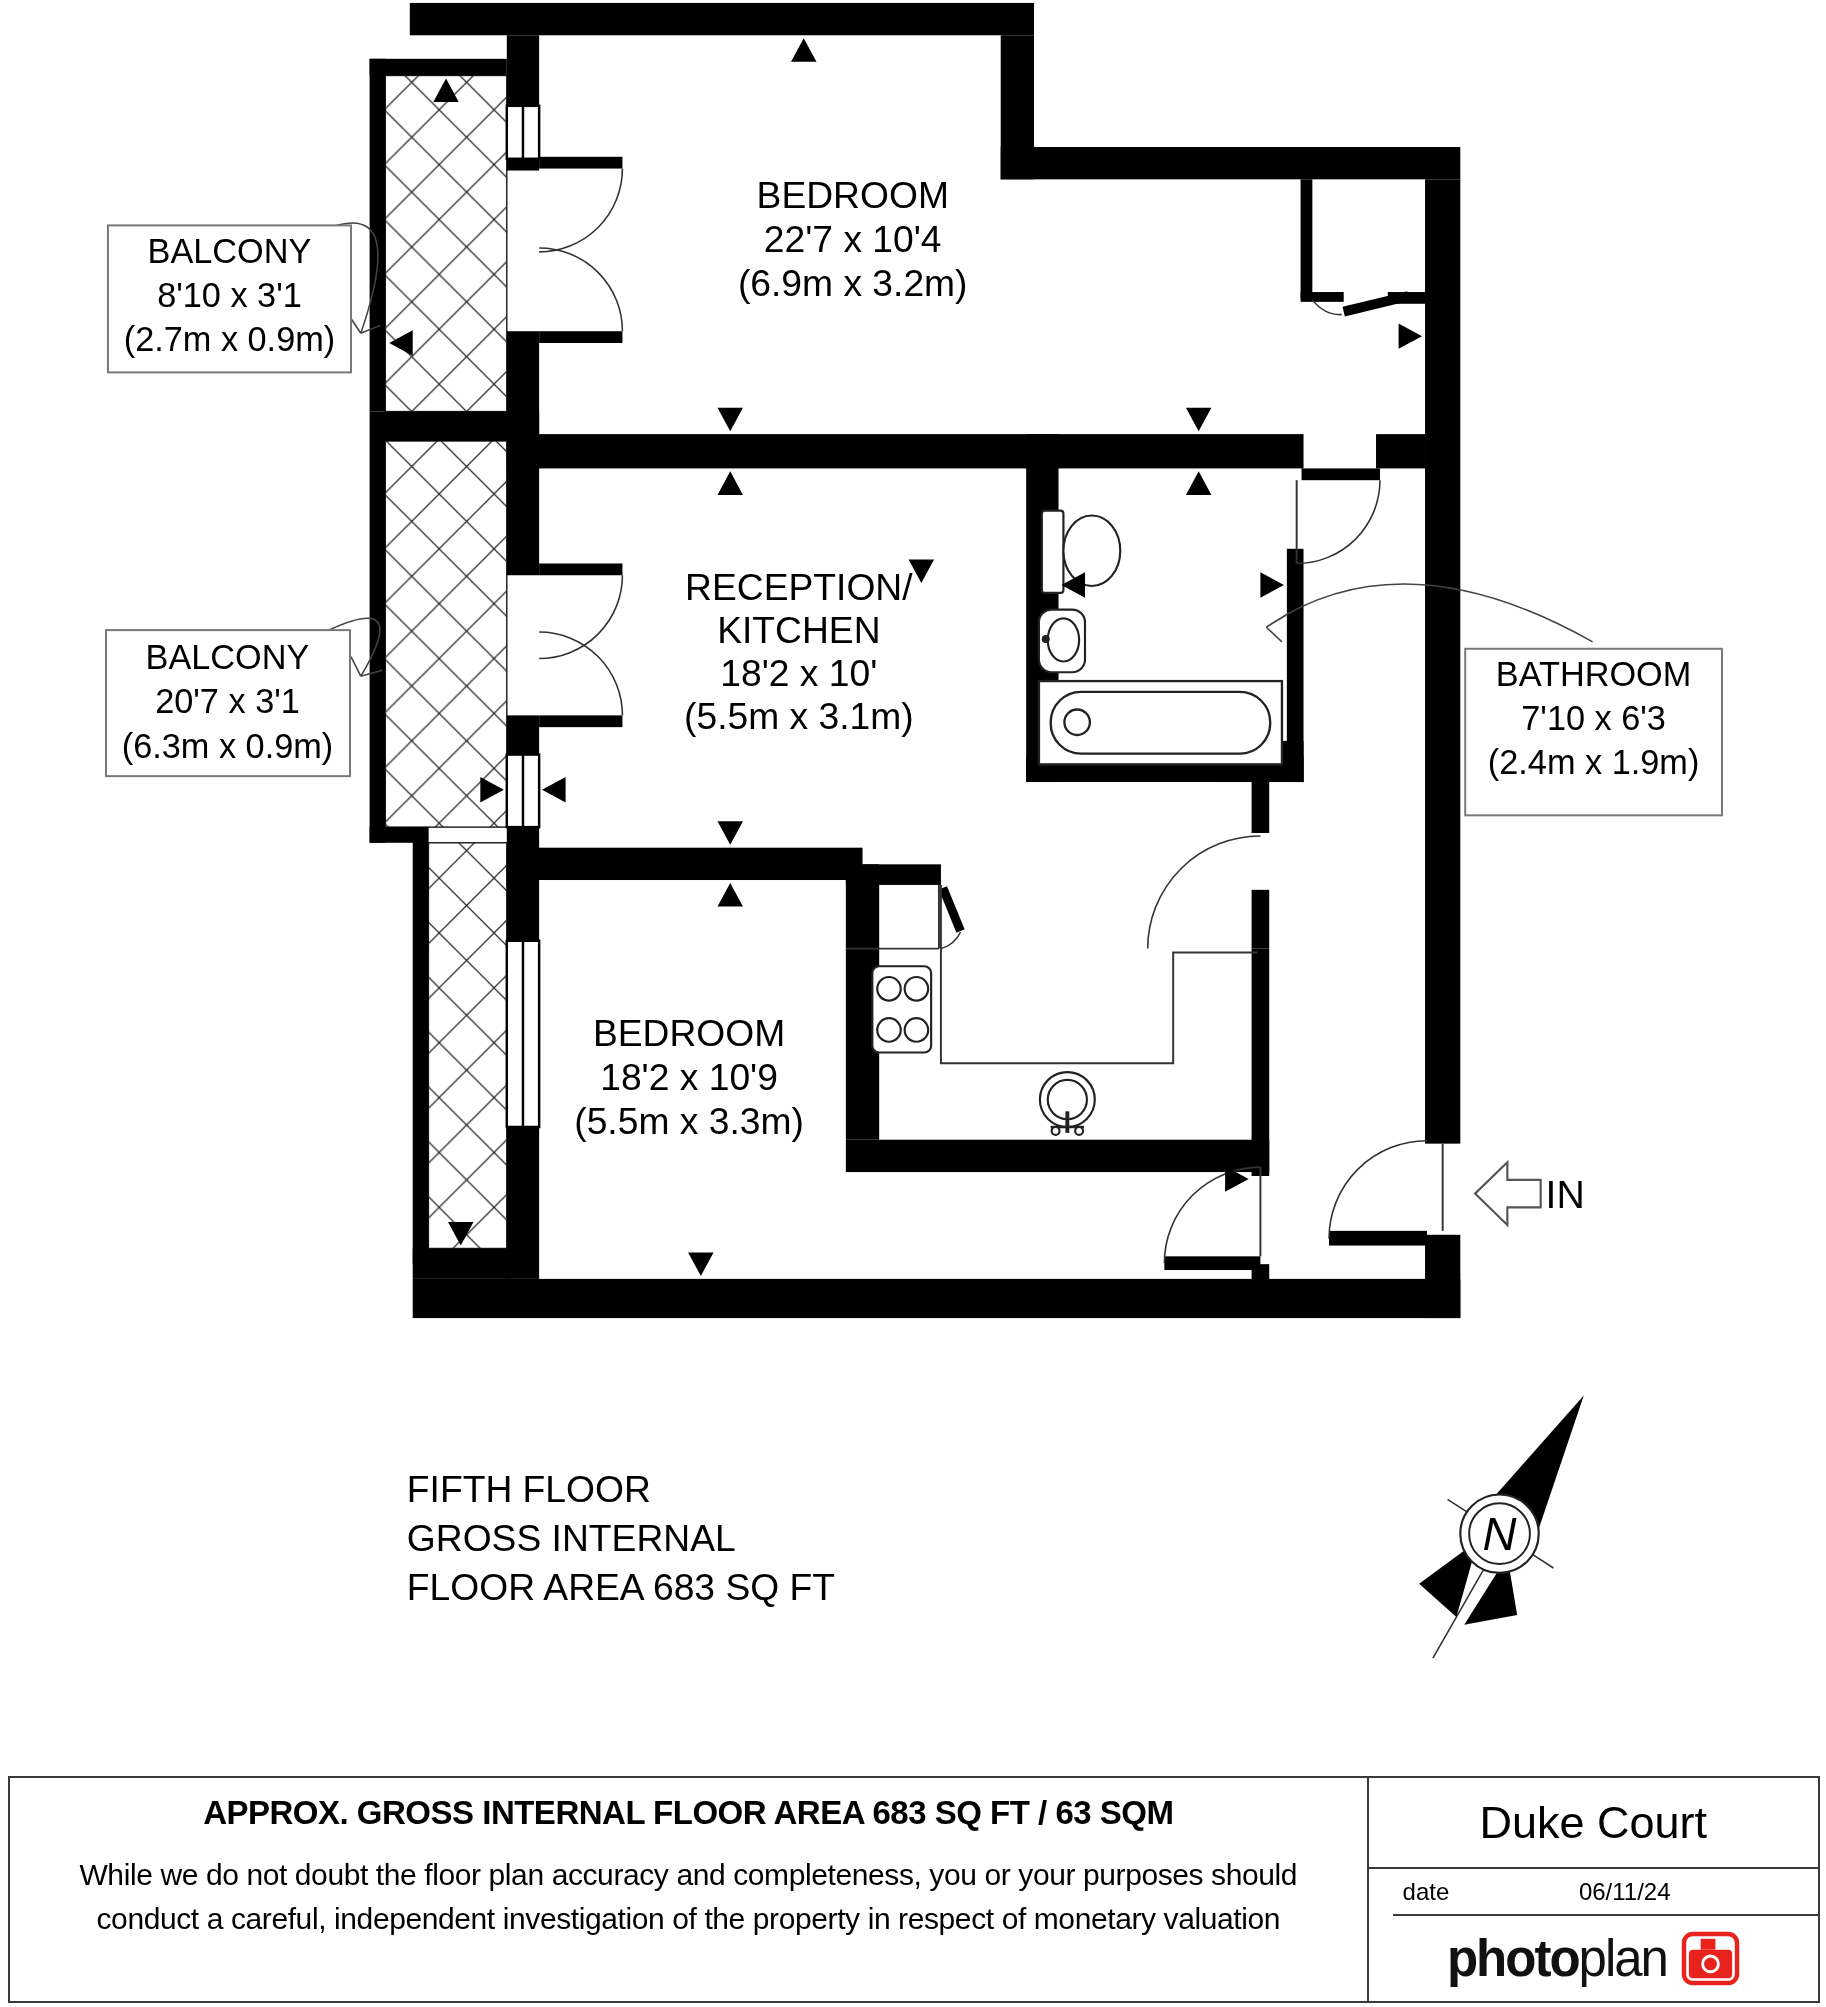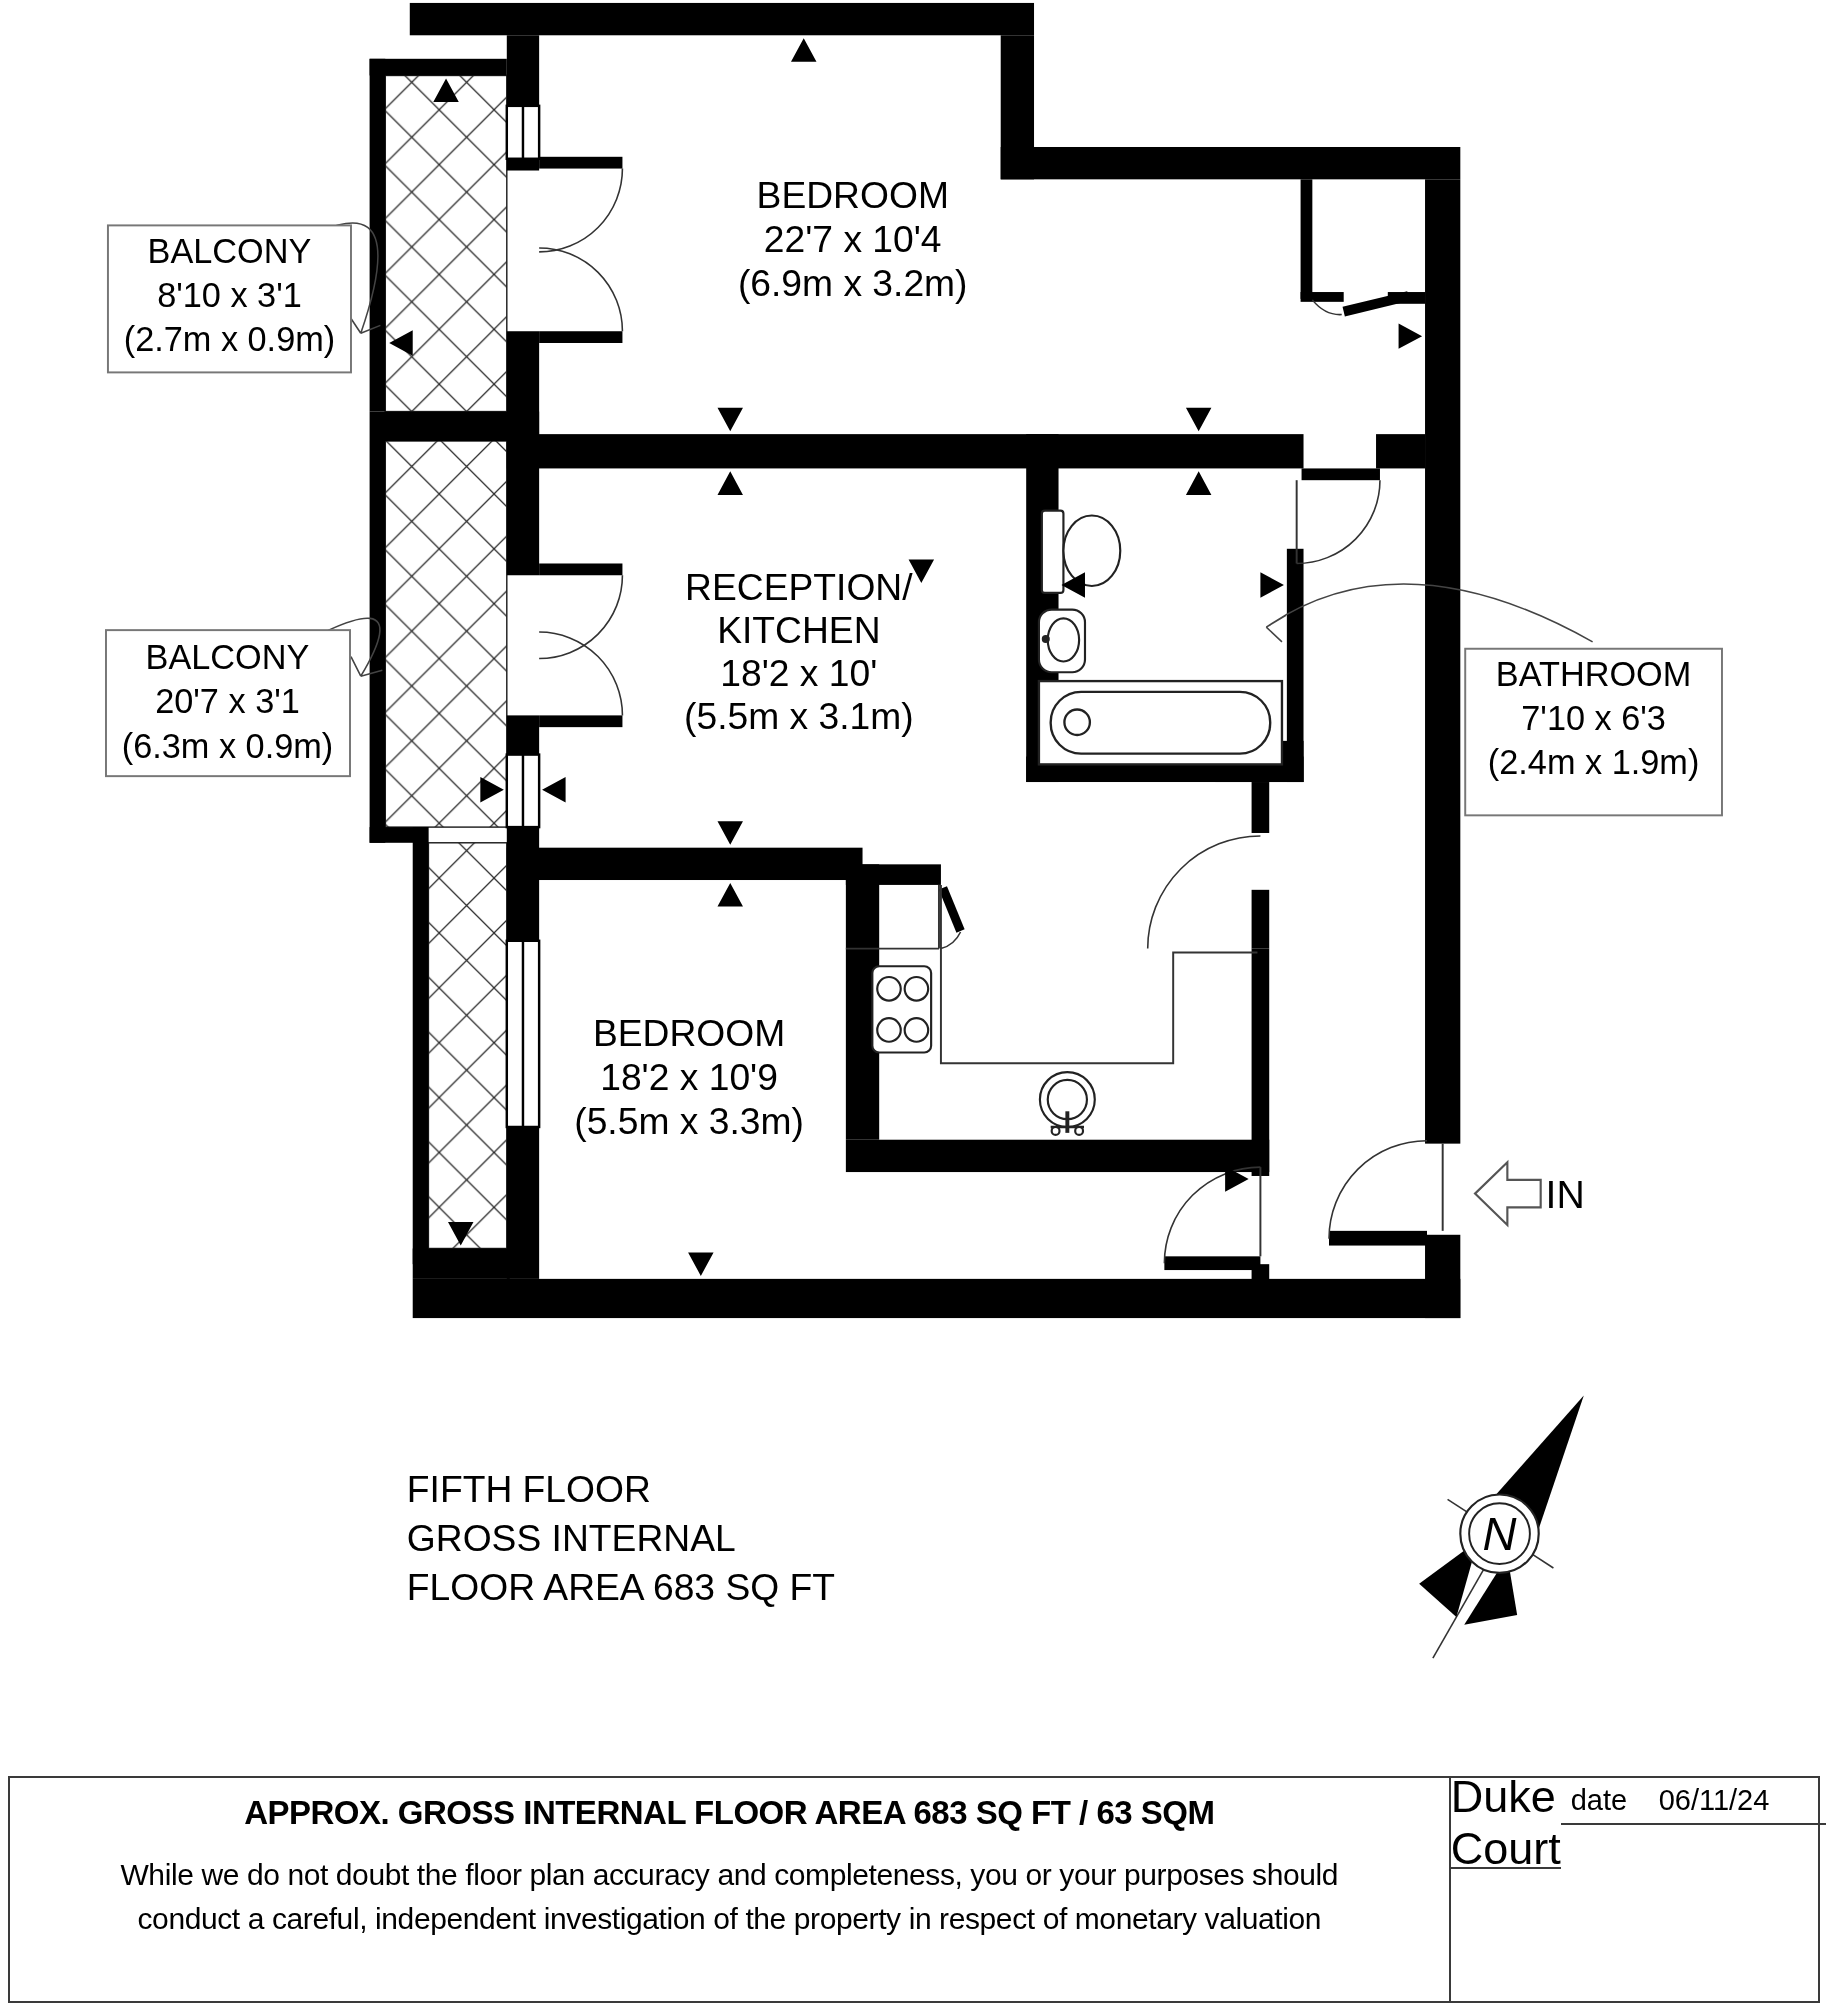--- a/index.html
+++ b/index.html
@@ -9,23 +9,23 @@
   .room-label{font-size:38px;}
   .box-label{font-size:35px;}
   .note-label{font-size:38px;}
   .in-label{font-size:40px;}
   .n-label{font-size:48px;font-style:italic;}
   
   .footer{position:absolute;left:7.8px;top:1776px;width:1808px;height:223px;border:2px solid #3a3a3a;display:flex;background:#fff;}
   .footer-left{flex:1;display:flex;flex-direction:column;align-items:center;border-right:2px solid #3a3a3a;gap:12px;}
   .footer-title{font-weight:bold;font-size:33px;margin-top:15.7px;letter-spacing:-0.5px;}
   .footer-disclaimer{font-size:30px;text-align:center;line-height:44px;margin-top:9.8px;letter-spacing:-0.4px;}
-  .footer-right{width:367px;display:flex;flex-direction:row;}
+  .footer-right{width:449px;display:flex;flex-direction:column;}
   .fr-row1{height:89px;display:flex;align-items:center;justify-content:center;font-size:45px;border-bottom:2px solid #3a3a3a;}
-  .fr-row2{height:45px;display:flex;align-items:center;border-bottom:2px solid #3a3a3a;font-size:29px;}
+  .fr-row2{height:45px;display:flex;align-items:center;border-bottom:2px solid #3a3a3a;font-size:24px;margin-left:24px;}
   .fr-date-label{padding-left:9.8px;width:88px;}
   .fr-date-value{flex:1;text-align:center;padding-right:59px;}
   .fr-row3{flex:1;display:flex;align-items:center;justify-content:center;gap:13.7px;border-radius:18px;}
   .brand-text{font-size:51px;letter-spacing:-2px;color:#111;}
   .brand-bold{font-weight:800;}
   .brand-light{font-weight:400;}
 </style>
 </head>
 <body>
 

